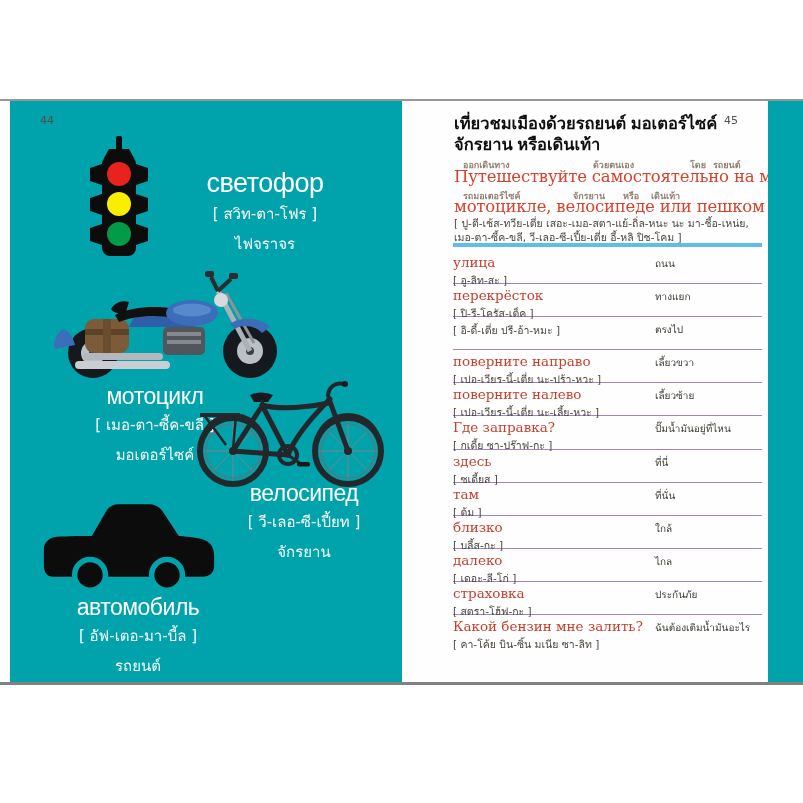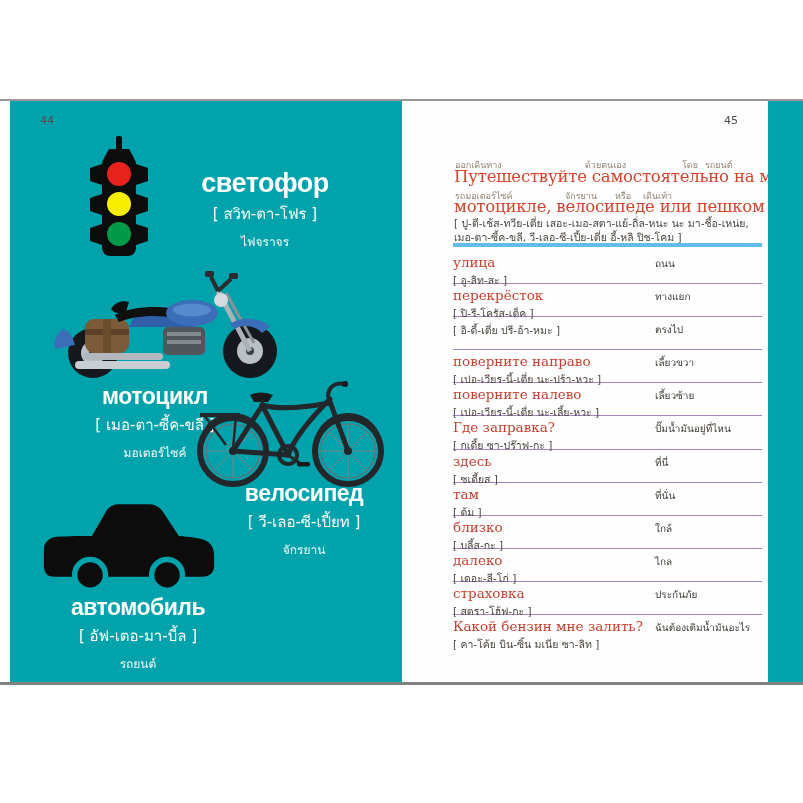--- a/index.html
+++ b/index.html
@@ -6,36 +6,36 @@
   .canvas{position:relative;width:803px;height:803px;background:#ffffff;overflow:hidden;
           font-family:"DejaVu Sans",sans-serif;}
   .edge-line-top{position:absolute;left:0;top:99px;width:803px;height:2px;background:#979797;}
   .edge-line-bottom{position:absolute;left:0;top:682px;width:803px;height:3px;background:#818181;}
 
   
   .left-page{position:absolute;left:10px;top:101px;width:392px;height:581px;background:#00a3ab;}
   .page-num{position:absolute;font-size:11px;color:#4e4e4e;}
   .pn-left{left:30px;top:13px;}
   .vocab{position:absolute;text-align:center;color:#ffffff;}
-  .vocab .word{font-family:"Liberation Sans",sans-serif;font-weight:bold;letter-spacing:-0.5px;line-height:1.05;}
+  .vocab .word{font-family:"Liberation Sans",sans-serif;font-weight:normal;letter-spacing:-0.5px;line-height:1.05;}
   .vocab .pron{font-size:15px;margin-top:5px;color:#fdfdfb;}
-  .vocab .thai{font-size:12px;margin-top:6px;color:#f4fbfb;}
+  .vocab .thai{font-size:15px;margin-top:6px;color:#f4fbfb;}
   .v1{left:133px;top:68px;width:244px;} .v1 .word{font-size:27px;}
   .v2{left:25px;top:283px;width:240px;} .v2 .word{font-size:23px;}
   .v3{left:188px;top:380px;width:212px;} .v3 .word{font-size:23px;}
   .v4{left:15px;top:494px;width:226px;} .v4 .word{font-size:23px;}
   .img-abs{position:absolute;}
 
   
   .right-page{position:absolute;left:402px;top:101px;width:366px;height:581px;background:#fefefe;}
   .edge-strip{position:absolute;left:768px;top:101px;width:35px;height:581px;background:#00a3ab;}
   .pn-right{left:322px;top:13px;}
   .thai-title{position:absolute;left:52px;top:12px;width:300px;font-family:"Liberation Sans",sans-serif;
               font-weight:bold;font-size:16.5px;line-height:1.28;color:#0e0e0e;}
-  .gloss-row{position:absolute;left:0;width:100%;height:11px;}
+  .gloss-row{position:absolute;left:8px;width:100%;height:11px;font-weight:bold;}
   .gloss-row span{position:absolute;font-size:9px;color:#8f8070;white-space:nowrap;}
   .gloss-row1{top:57px;} .gloss-row2{top:88px;padding-left:43px;}
   .gl1-0{left:53px}.gl1-1{left:183px}.gl1-2{left:280px}.gl1-3{left:303px}
   .gl2-0{left:53px}.gl2-1{left:163px}.gl2-2{left:213px}.gl2-3{left:241px}
   .ru-line{position:absolute;left:52px;font-family:"DejaVu Serif",serif;font-size:16.5px;
            letter-spacing:-0.2px;color:#d4432c;white-space:nowrap;}
   .ru-line1{top:66px;} .ru-line2{top:96px;text-align:right;}
   .head-pron{position:absolute;left:52px;top:116px;font-size:10.5px;line-height:1.3;
              color:#4a453f;white-space:nowrap;}
   .blue-rule{position:absolute;left:51px;right:6px;top:142px;height:4px;background:#5fbde7;}
@@ -164,20 +164,24 @@
     <div class="vocab v4">
       <div class="word">автомобиль</div>
       <div class="pron">[ อัฟ-เตอ-มา-บี้ล ]</div>
       <div class="thai">รถยนต์</div>
     </div>
   </div>
 
   <div class="right-page">
     <div class="page-num pn-right">45</div>
 
+    <div class="thai-title">
+      <div>เที่ยวชมเมืองด้วยรถยนต์ มอเตอร์ไซค์</div>
+      <div>จักรยาน หรือเดินเท้า</div>
+    </div>
 
     <div class="gloss-row gloss-row1">
       <span class="gl1-0">ออกเดินทาง</span>
       <span class="gl1-1">ด้วยตนเอง</span>
       <span class="gl1-2">โดย</span>
       <span class="gl1-3">รถยนต์</span>
     </div>
     <div class="ru-line ru-line1">Путешествуйте самостоятельно на машине,</div>
 
     <div class="gloss-row gloss-row2">

